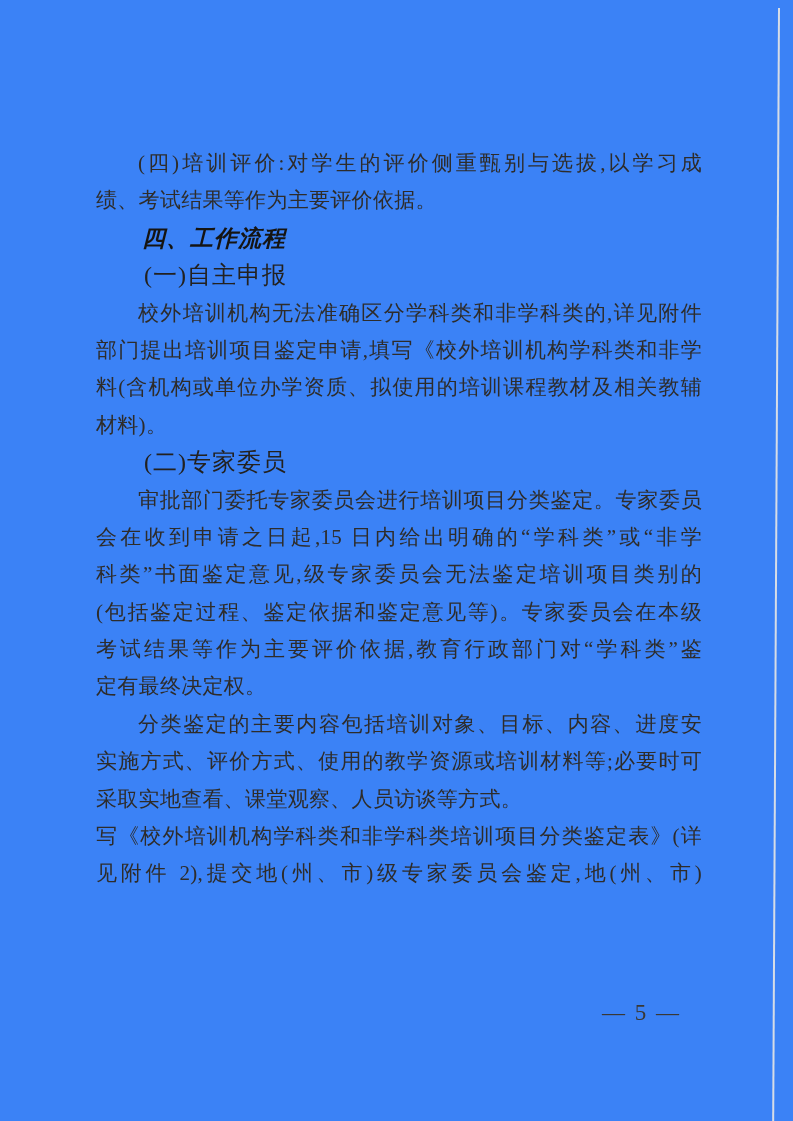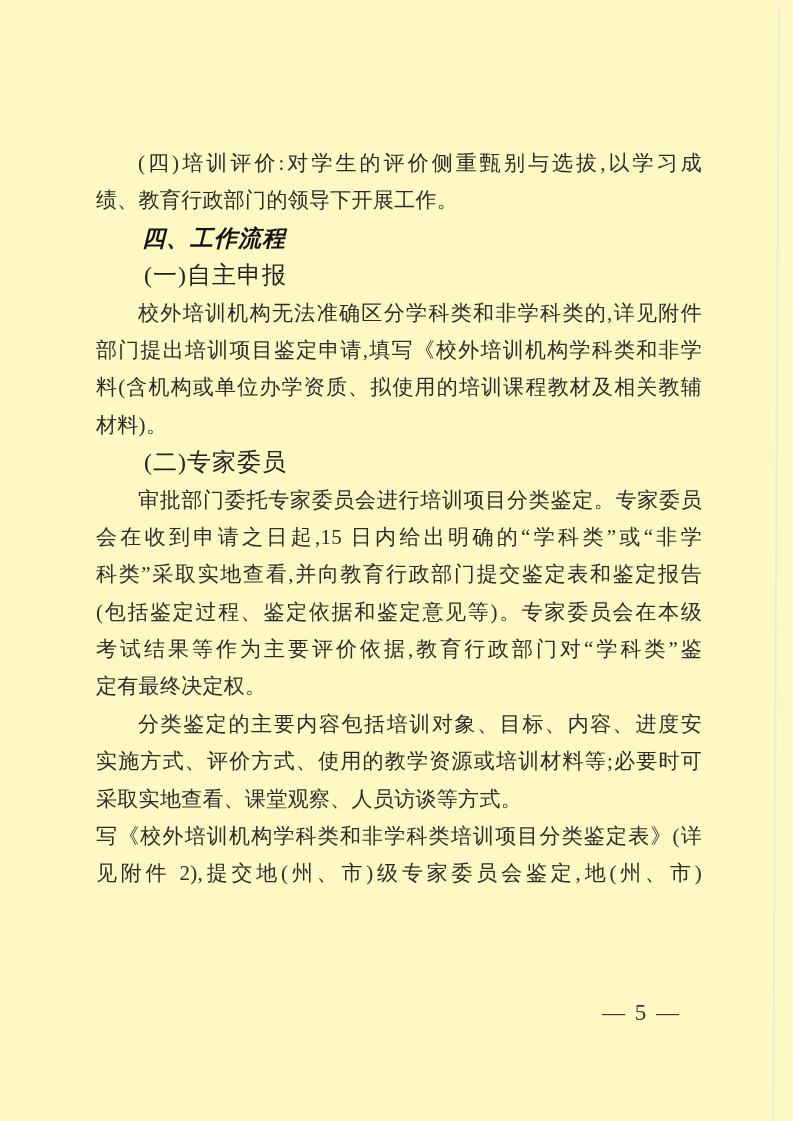--- a/index.html
+++ b/index.html
@@ -2,21 +2,21 @@
 <html><head>
 <meta charset="utf-8">
 <style>
   * { margin: 0; padding: 0; box-sizing: border-box; }
   html, body { background: #e9e9e9; }
   .page {
     position: relative;
     width: 793px;
     height: 1121px;
     margin: 0 auto;
-    background: #fef9c3;
+    background: #3b82f6;
     overflow: hidden;
     font-family: "Liberation Serif", serif;
   }
   .text-block {
     position: absolute;
     left: 96px;
     top: 145px;
     width: 606px;
   }
   .ln {
@@ -67,31 +67,31 @@
 </style>
 </head>
 <body>
 
 <div class="page">
 
   <div class="scan-line"></div>
 
   <div class="text-block">
     <div class="ln ind jf">(四)培训评价:对学生的评价侧重甄别与选拔,以学习成</div>
-    <div class="ln">绩、教育行政部门的领导下开展工作。</div>
+    <div class="ln">绩、考试结果等作为主要评价依据。</div>
     <div class="ln ind hd">四、工作流程</div>
     <div class="ln ind sub">(一)自主申报</div>
     <div class="ln ind jf">校外培训机构无法准确区分学科类和非学科类的,详见附件</div>
     <div class="ln jf">部门提出培训项目鉴定申请,填写《校外培训机构学科类和非学</div>
     <div class="ln jf">料(含机构或单位办学资质、拟使用的培训课程教材及相关教辅</div>
     <div class="ln">材料)。</div>
     <div class="ln ind sub">(二)专家委员</div>
     <div class="ln ind jf">审批部门委托专家委员会进行培训项目分类鉴定。专家委员</div>
     <div class="ln jf">会在收到申请之日起,15 日内给出明确的“学科类”或“非学</div>
-    <div class="ln jf">科类”采取实地查看,并向教育行政部门提交鉴定表和鉴定报告</div>
+    <div class="ln jf">科类”书面鉴定意见,级专家委员会无法鉴定培训项目类别的</div>
     <div class="ln jf">(包括鉴定过程、鉴定依据和鉴定意见等)。专家委员会在本级</div>
     <div class="ln jf">考试结果等作为主要评价依据,教育行政部门对“学科类”鉴</div>
     <div class="ln">定有最终决定权。</div>
     <div class="ln ind jf">分类鉴定的主要内容包括培训对象、目标、内容、进度安排、</div>
     <div class="ln jf">实施方式、评价方式、使用的教学资源或培训材料等;必要时可</div>
     <div class="ln">采取实地查看、课堂观察、人员访谈等方式。</div>
     <div class="ln jf">写《校外培训机构学科类和非学科类培训项目分类鉴定表》(详</div>
     <div class="ln jf">见附件 2),提交地(州、市)级专家委员会鉴定,地(州、市)</div>
   </div>
 

